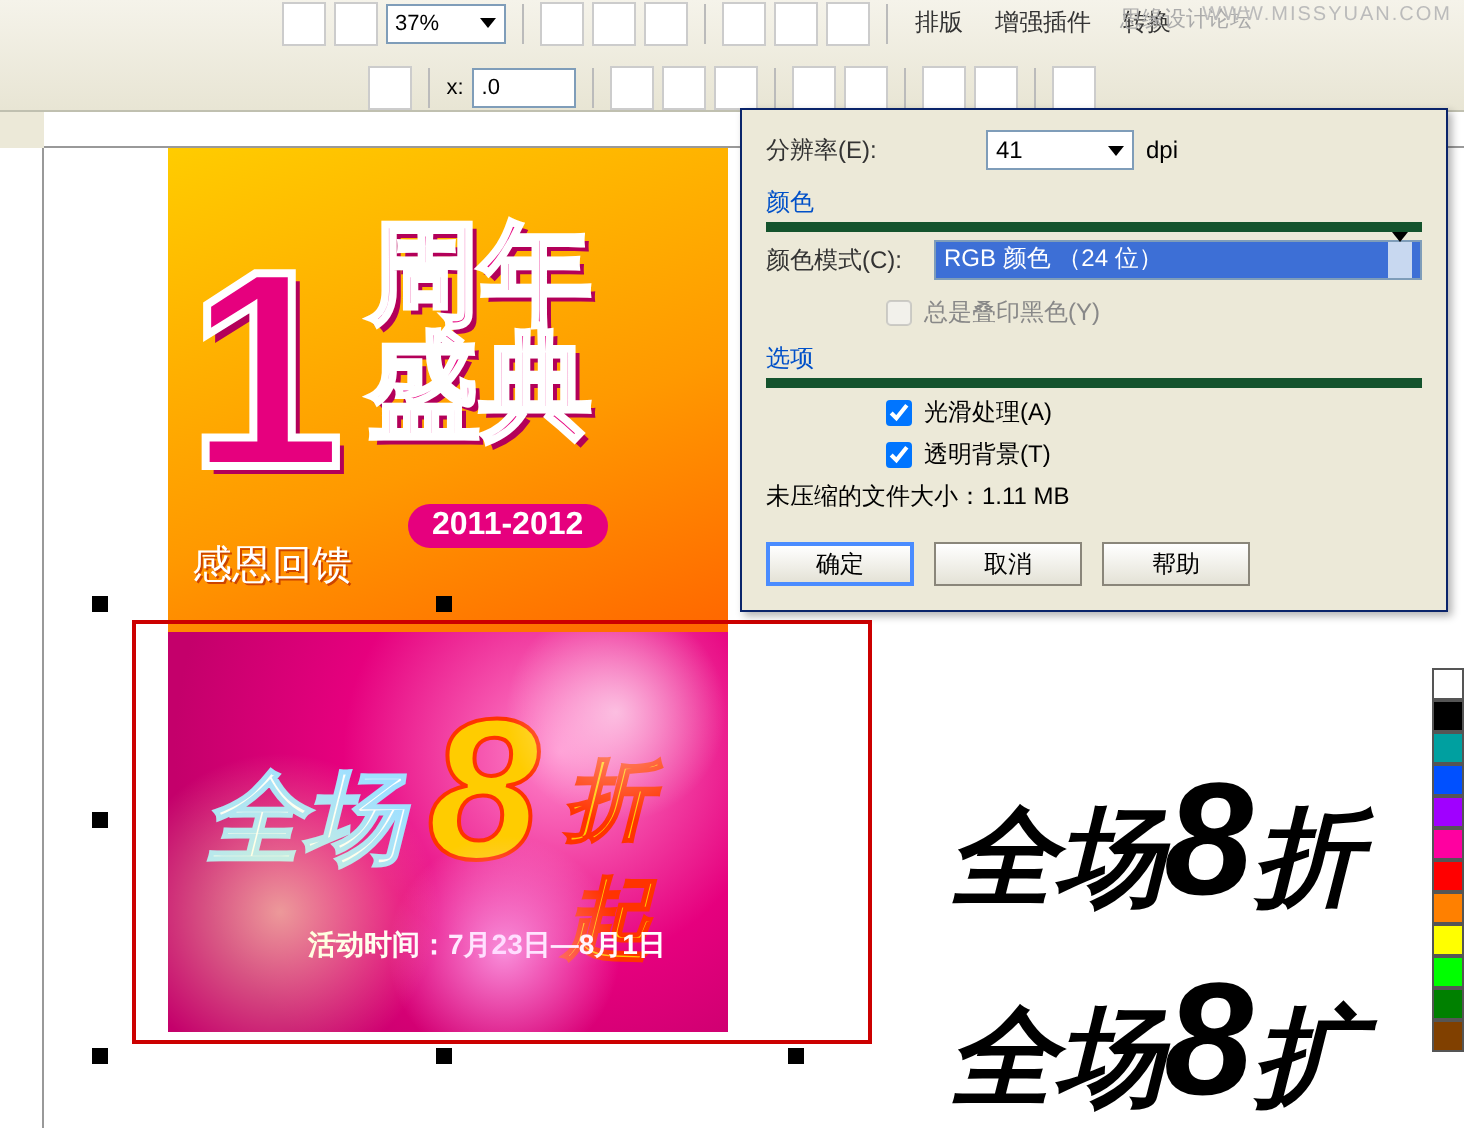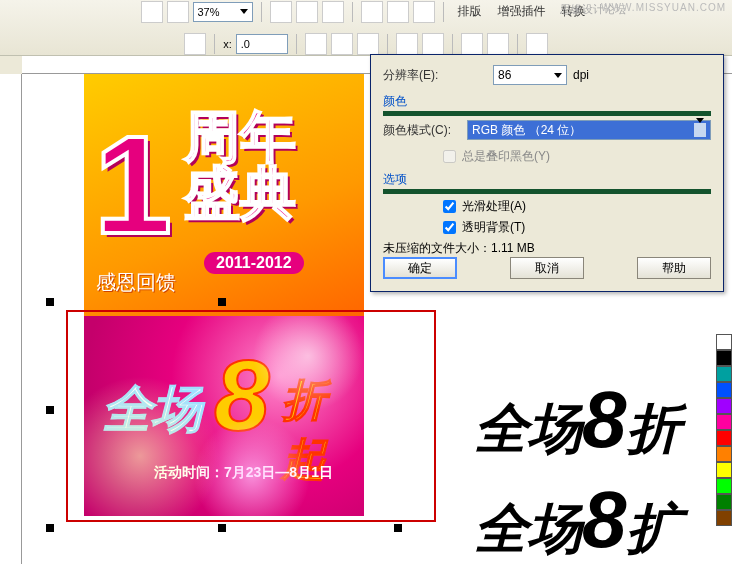--- a/index.html
+++ b/index.html
@@ -44,26 +44,26 @@
 
 .dialog { position: absolute; left: 370px; top: 54px; width: 354px; background: #ece9d8; border: 1px solid #0a246a; box-shadow: 2px 2px 4px rgba(0,0,0,.3); font-size: 12px; }
 .dialog-title { background: linear-gradient(#3b78ff, #0a5fd7); height: 24px; display: flex; align-items: center; justify-content: space-between; padding: 0 4px; }
 .dialog-title span { color: #fff; font-weight: bold; font-size: 12px; }
 .close-btn { width: 18px; height: 16px; background: linear-gradient(#ff8a6b,#e84118); border: 1px solid #fff; color: #fff; display: flex; align-items: center; justify-content: center; font-weight: bold; border-radius: 2px; }
 .dialog-body { padding: 10px 12px 12px; }
 .dlg-row { display: flex; align-items: center; margin-bottom: 8px; gap: 6px; }
 .dlg-label { min-width: 78px; color: #333; }
 .dlg-input { width: 74px; height: 20px; border: 1px solid #7f9db9; background: #fff; padding: 0 4px; display: inline-flex; align-items: center; justify-content: space-between; }
 .group-label { color: #0050c8; margin-top: 6px; margin-bottom: 4px; border-bottom: 5px solid #14532d; padding-bottom: 1px; }
-.dlg-select { flex: 1; height: 20px; background: #3d6fd6; color: #fff; border: 1px solid #7f9db9; padding: 0 4px; display: inline-flex; align-items: center; justify-content: space-between; }
+.dlg-select { flex: 1; height: 20px; background: #3d6fd6; color: #fff; border: 1px solid #7f9db9; padding: 0 4px; display: inline-flex; justify-content: space-between; }
 .chk { display: flex; align-items: center; gap: 6px; margin-left: 60px; margin-bottom: 4px; }
 .chk input { width: 13px; height: 13px; }
 .chk-disabled { color: #888; }
 .filesize { margin-top: 0; color: #000000; }
-.btn-row { display: flex; gap: 10px; justify-content: space-between; }
+.btn-row { display: flex; gap: 10px; justify-content: flex-start; margin-top: 14px; }
 .dlg-btn { width: 74px; height: 22px; background: linear-gradient(#fff,#e4e2d6); border: 1px solid #8a867a; font-size: 12px; display: flex; align-items: center; justify-content: center; }
 .dlg-btn.default { border: 2px solid #4a8cff; }
 
 
 .palette { position: absolute; right: 0; top: 334px; width: 16px; }
 .swatch { width: 16px; height: 16px; border: 1px solid #555; }
 
 
 .watermark { position: absolute; top: 2px; right: 6px; font-size: 10px; color: #bbb; letter-spacing: 1px; }
 .watermark2 { position: absolute; top: 2px; right: 106px; font-size: 11px; color: #aaa; }
@@ -150,21 +150,21 @@
     <span>全场</span><span class="eight2">8</span><span>扩</span>
   </div>
 </div>
 
 <div class="dialog">
   <div class="dialog-body">
     <div class="dlg-row">
       <span class="dlg-label">分辨率(E):</span>
       <span style="width:20px"></span>
       <span class="dlg-input">
-          <span>86</span>
+          <span>41</span>
           <span class="arrow-down"></span>
         </span>
       <span>dpi</span>
     </div>
     <div class="group-label">颜色</div>
     <div class="dlg-row">
       <span class="dlg-label">颜色模式(C):</span>
       <span class="dlg-select">
           <span>RGB 颜色 （24 位）</span>
           <span style="background:#c8d8f0;padding:0 2px;"><span class="arrow-down"></span></span>

